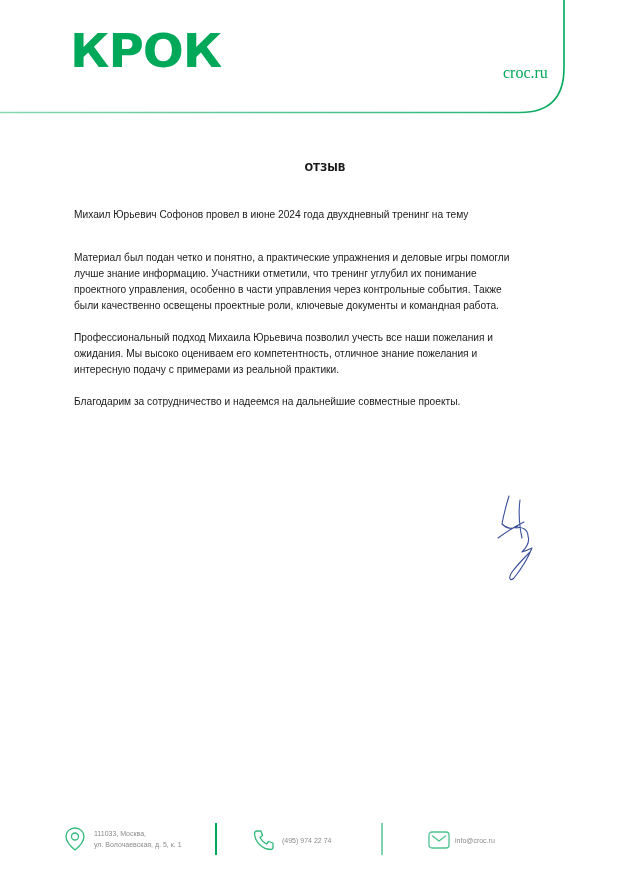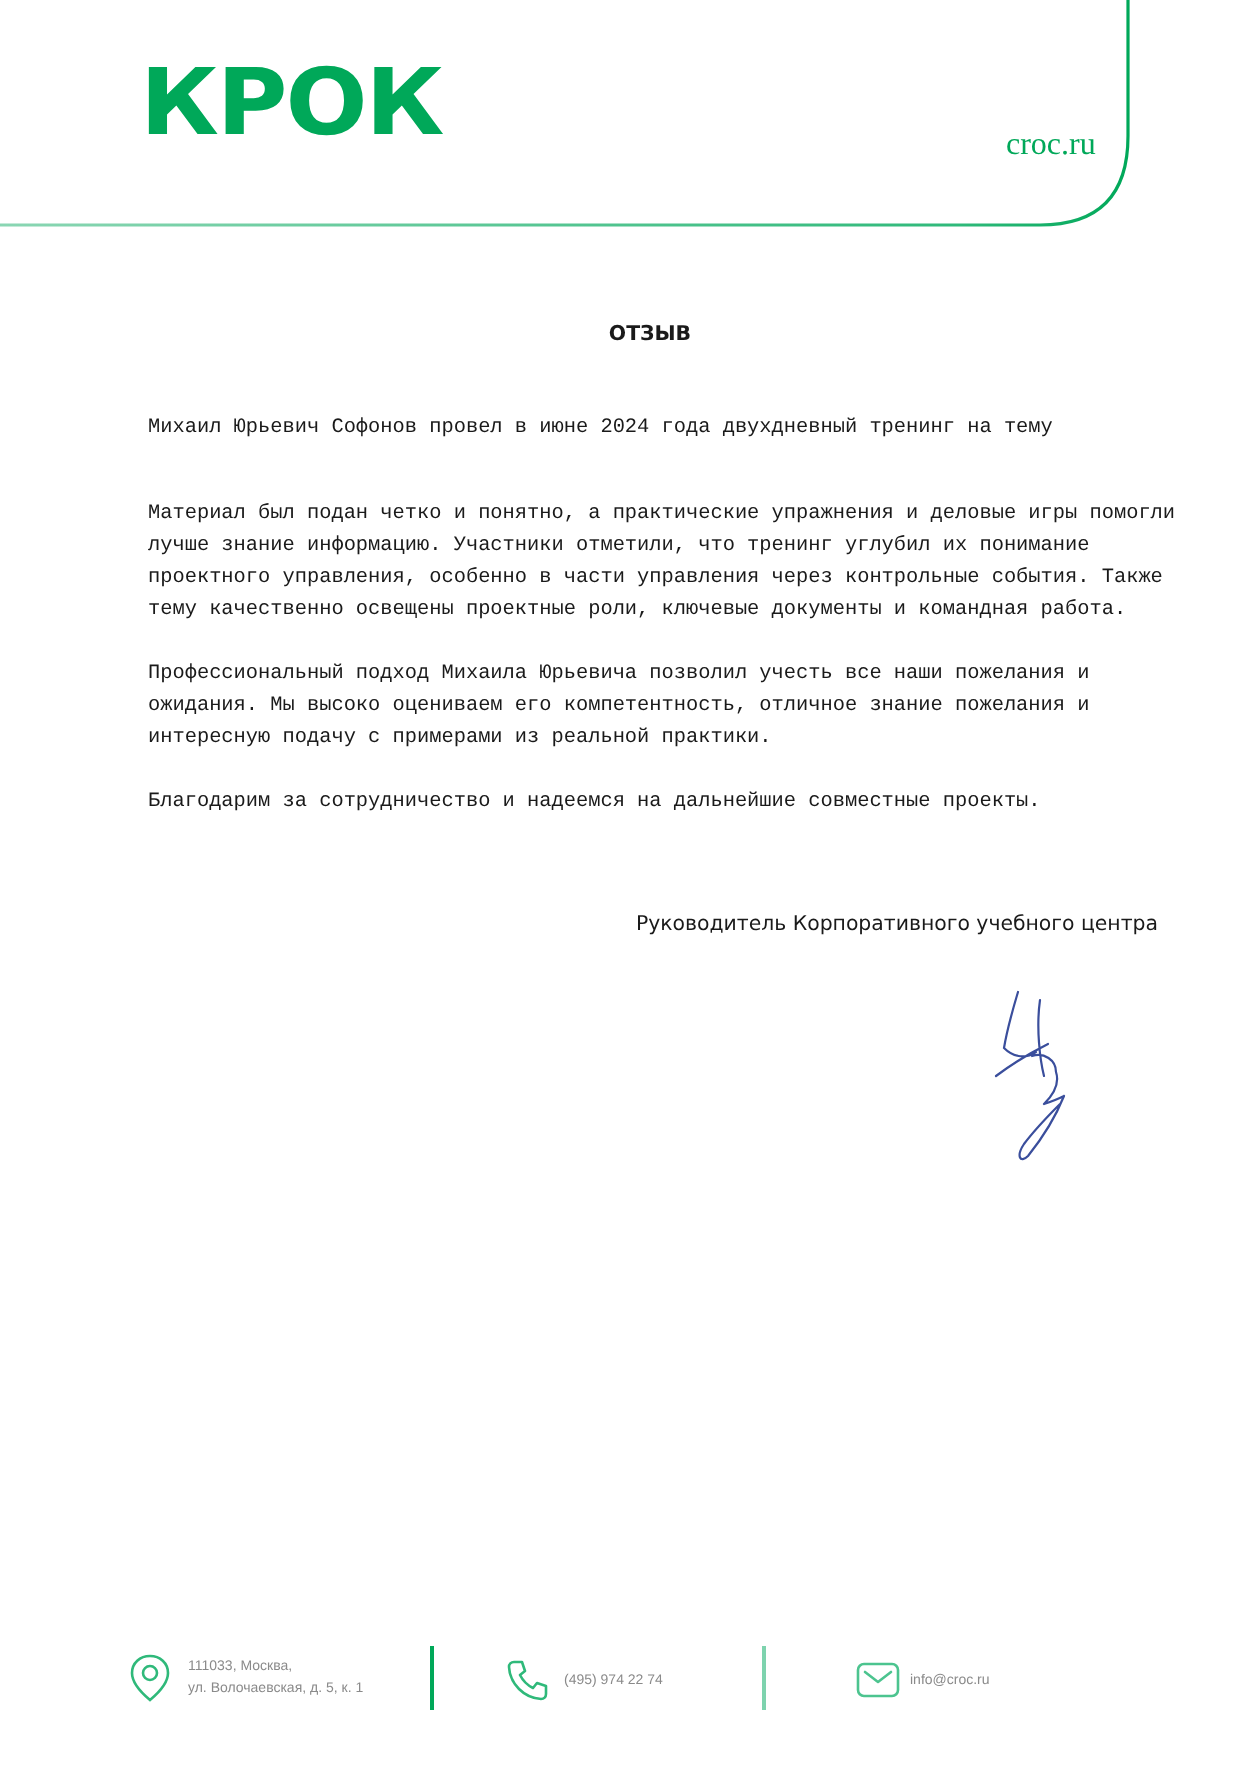--- a/index.html
+++ b/index.html
@@ -21,21 +21,21 @@
       position: absolute; left: 503px; top: 64px;
       font-size: 16px; color: #00a859; text-decoration: none;
       font-family: Liberation Serif, serif;
     }
     .doc-title {
       position: absolute; left: 0; width: 650px; top: 162px; text-align: center;
       font-family: "DejaVu Sans", sans-serif; font-weight: bold; font-size: 10.2px;
     }
     .para {
       position: absolute; left: 74px; width: 500px;
-      font-family: Liberation Mono, monospace; font-size: 10.2px; line-height: 16px;
+      font-family: Liberation Sans, sans-serif; font-size: 10.2px; line-height: 16px;
       margin: 0; color: #1a1a1a; white-space: nowrap;
     }
     .sig-block {
       position: absolute; right: 42px; top: 455px; text-align: right;
       font-family: "DejaVu Sans", sans-serif; font-size: 10.2px; line-height: 15px;
     }
     .signature { position: absolute; left: 496px; top: 492px; width: 50px; height: 92px; }
     .footer-item { position: absolute; display: flex; align-items: center; }
     .footer-text {
       font-family: "Liberation Sans", sans-serif; font-size: 7px; color: #8a8a8a; line-height: 11px;
@@ -63,35 +63,34 @@
 <div class="doc-title">ОТЗЫВ</div>
 
 <p class="para" style="top:207px">
   <span>Михаил Юрьевич Софонов провел в июне 2024 года двухдневный тренинг на тему</span><br>
 </p>
 
 <p class="para" style="top:250px">
   <span>Материал был подан четко и понятно, а практические упражнения и деловые игры помогли</span><br>
   <span>лучше знание информацию. Участники отметили, что тренинг углубил их понимание</span><br>
   <span>проектного управления, особенно в части управления через контрольные события. Также</span><br>
-  <span>тему качественно освещены проектные роли, ключевые документы и командная работа.</span>
+  <span>были качественно освещены проектные роли, ключевые документы и командная работа.</span>
 </p>
 
 <p class="para" style="top:330px">
   <span>Профессиональный подход Михаила Юрьевича позволил учесть все наши пожелания и</span><br>
   <span>ожидания. Мы высоко оцениваем его компетентность, отличное знание пожелания и</span><br>
   <span>интересную подачу с примерами из реальной практики.</span>
 </p>
 
 <p class="para" style="top:394px">
   <span>Благодарим за сотрудничество и надеемся на дальнейшие совместные проекты.</span>
 </p>
 
 <div class="sig-block">
-  <div>Руководитель Корпоративного учебного центра</div>
 </div>
 
 <svg class="signature" viewBox="0 0 50 92">
   <path d="M13 4 C10 14 7 26 6 32 M6 32 C10 36 16 38 22 34 M24 8 C22 22 24 38 26 46 M2 46 C10 40 20 34 28 30 M20 36 C26 34 32 38 32 44 M32 44 C34 50 30 56 26 60 M26 60 C32 58 36 56 36 56 M36 56 C32 66 26 76 18 86 C14 90 12 86 16 80 C22 72 30 64 34 60" fill="none" stroke="#3a4e9c" stroke-width="1.1" stroke-linecap="round" stroke-linejoin="round"></path>
 </svg>
 
 <div class="footer-item" style="left:64px; top:826px;">
   <svg width="22" height="26" viewBox="0 0 22 26">
     <path d="M11 24 C5 19 2 15 2 10.5 C2 5.5 6 2 11 2 C16 2 20 5.5 20 10.5 C20 15 17 19 11 24 Z" fill="none" stroke="#2fb97a" stroke-width="1.3"></path>
     <circle cx="11" cy="10.5" r="3.5" fill="none" stroke="#2fb97a" stroke-width="1.3"></circle>

